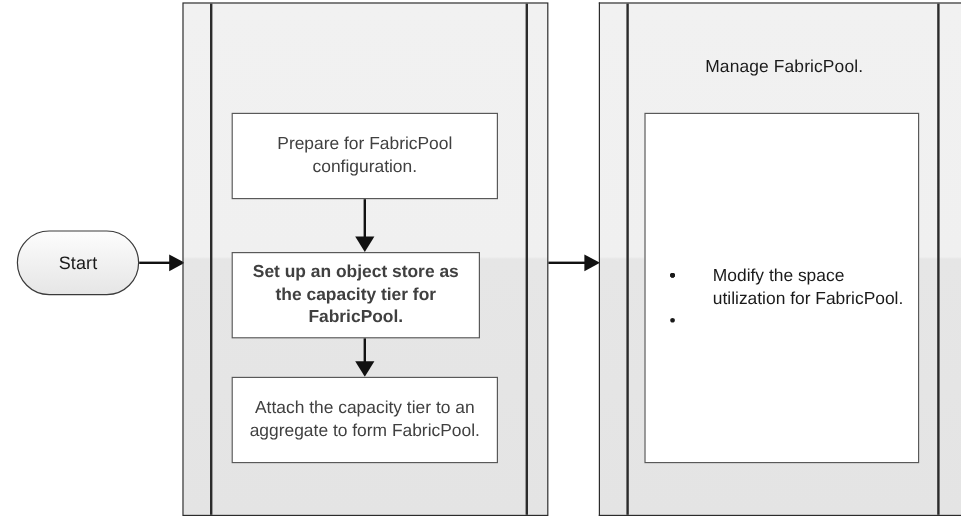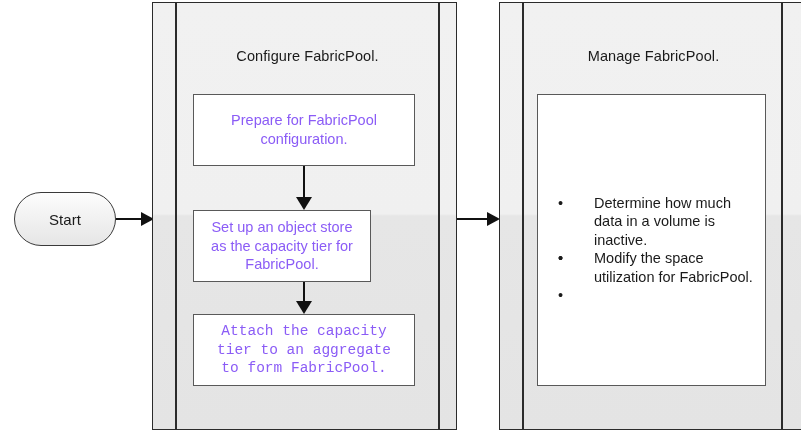--- a/index.html
+++ b/index.html
@@ -124,26 +124,26 @@
     border: 1.4px solid #595959;
     display: flex;
     align-items: center;
     justify-content: center;
     text-align: center;
     padding: 4px 10px;
   }
   .proc-box .text {
     font-size: 14.5px;
     line-height: 1.28;
-    color: #8b5cf6;
+    color: #404040;
   }
 
   #proc-prepare  { left: 193px; top: 94px;  width: 222px; height: 72px; }
-  #proc-objstore { left: 193px; top: 210px; width: 178px; height: 72px; }
-  #proc-attach   { left: 193px; top: 314px; width: 222px; height: 72px; font-family: Liberation Mono, monospace; }
+  #proc-objstore { left: 193px; top: 210px; width: 207px; height: 72px; font-weight: bold; }
+  #proc-attach   { left: 193px; top: 314px; width: 222px; height: 72px; }
 
   
   #manage-panel {
     position: absolute;
     left: 537px;
     top: 94px;
     width: 229px;
     height: 292px;
     box-sizing: border-box;
     background: #ffffff;
@@ -184,21 +184,20 @@
 
   <div class="h-connector" style="left:116px; top:212px; width:38px;">
     <div class="line" style="width:26px;"></div>
     <div class="head" style="left:25px;"></div>
   </div>
 
   <div class="stage" id="stage-configure">
     <div class="gutter-rule left"></div>
     <div class="gutter-rule right"></div>
 
-    <div class="stage-title">Configure FabricPool.</div>
   </div>
 
   <div class="proc-box" id="proc-prepare">
     <span class="text">Prepare for FabricPool configuration.</span>
   </div>
 
   <div class="v-connector" style="left:296px; top:166px; height:44px;">
     <div class="line" style="height:32px;"></div>
     <div class="head" style="top:31px;"></div>
   </div>
@@ -225,21 +224,20 @@
     <div class="gutter-rule left"></div>
     <div class="gutter-rule right"></div>
 
     <div class="stage-title">Manage FabricPool.</div>
   </div>
 
   <div id="manage-panel">
     <ul>
       <li>
         <span class="bullet">•</span>
-        <span>Determine how much data in a volume is inactive.</span>
       </li>
       <li>
         <span class="bullet">•</span>
       </li>
       <li>
         <span class="bullet">•</span>
         <span>Modify the space utilization for FabricPool.</span>
       </li>
       <li>
         <span class="bullet">•</span>

